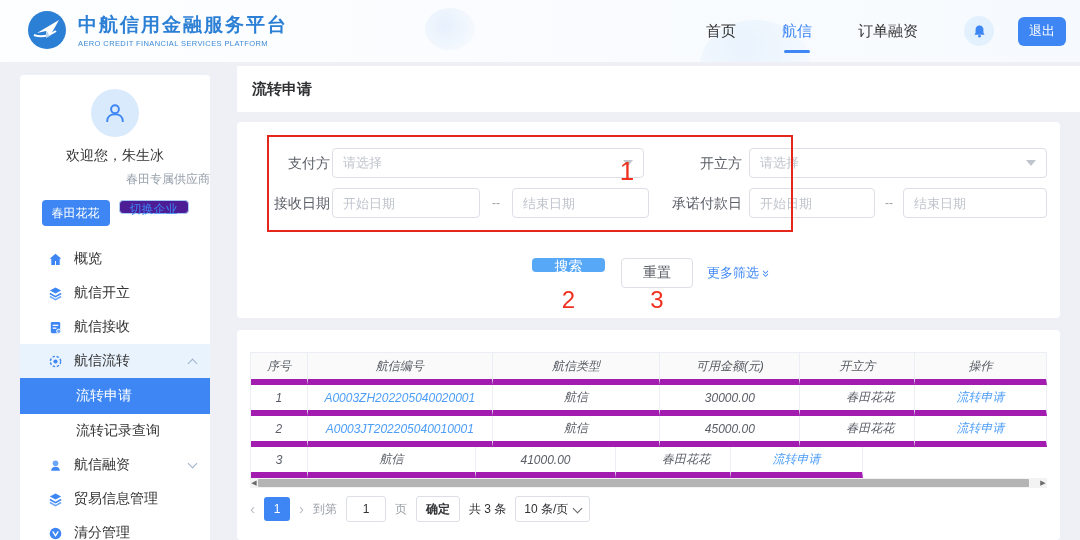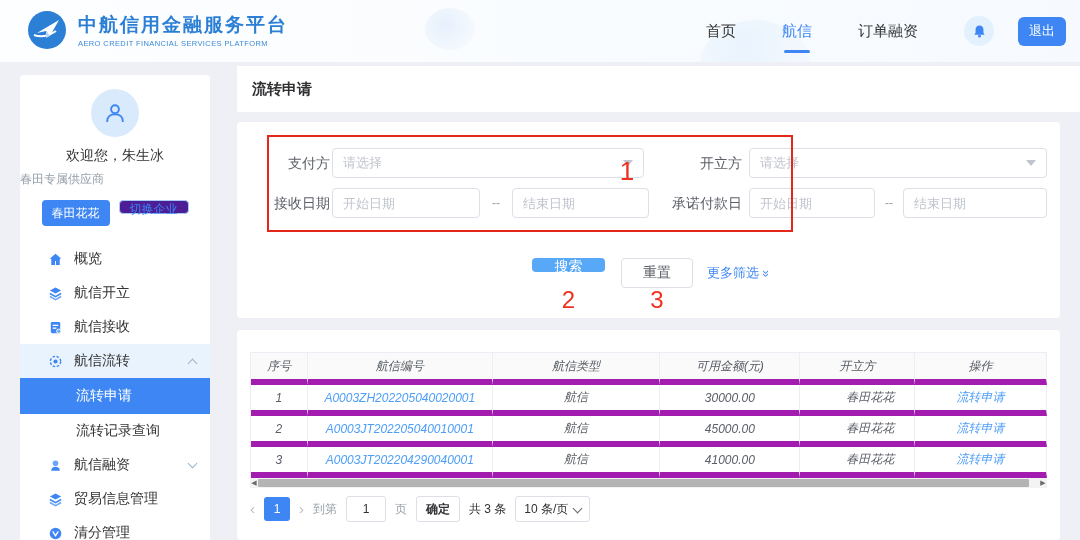--- a/index.html
+++ b/index.html
@@ -28,21 +28,21 @@
                align-items:center; justify-content:center; margin-right:24px; cursor:pointer; }
   .logout-btn { width:48px; height:29px; background:#3d86f4; border:none; border-radius:6px;
                 color:#fff; font-size:13px; cursor:pointer; font-family:inherit; }
 
   
   .sidebar { position:absolute; left:20px; top:75px; width:190px; height:465px; background:#fff;
              border-radius:4px 4px 0 0; overflow:hidden; }
   .avatar { width:48px; height:48px; border-radius:50%; background:#d9eafc; margin:14px auto 0 auto;
             display:flex; align-items:center; justify-content:center; }
   .welcome { text-align:center; font-size:14px; color:#303133; margin-top:10px; }
-  .company { text-align:left; font-size:12px; color:#97a0ab; margin-top:6px; }
+  .company { text-align:right; font-size:12px; color:#97a0ab; margin-top:6px; }
   .user-btns { display:flex; justify-content:center; gap:9px; margin-top:12px; }
   .btn-acc { height:26px; padding:0 10px; background:#3d86f4; color:#fff; font-size:12px;
              border:none; border-radius:4px; cursor:pointer; font-family:inherit; }
   .btn-switch { height:14px; padding:0 10px; background:#4c1d95; color:#3d86f4; font-size:12px;
                 border:1px solid #a9cbf5; border-radius:4px; cursor:pointer; font-family:inherit; }
   .menu { margin-top:16px; }
   .menu-item { height:34px; display:flex; align-items:center; padding:0 14px 0 28px;
                font-size:14px; color:#333; cursor:pointer; }
   .menu-item .mi-label { margin-left:11px; }
   .menu-item.highlight { background:#e9f3fe; }
@@ -295,21 +295,20 @@
         <div class="trow">
           <div class="tcell c0">2</div>
           <div class="tcell c1 link">A0003JT202205040010001</div>
           <div class="tcell c2">航信</div>
           <div class="tcell c3">45000.00</div>
           <div class="tcell c4 issuer-clip">春田花花</div>
           <div class="tcell c5 link">流转申请</div>
         </div>
         <div class="trow">
           <div class="tcell c0">3</div>
-          <div class="tcell c1 link">A0003JT202204290040001</div>
           <div class="tcell c2">航信</div>
           <div class="tcell c3">41000.00</div>
           <div class="tcell c4 issuer-clip">春田花花</div>
           <div class="tcell c5 link">流转申请</div>
         </div>
       </div>
     </div>
 
     <div class="hscroll">
       <span class="hs-arrow">◀</span>

